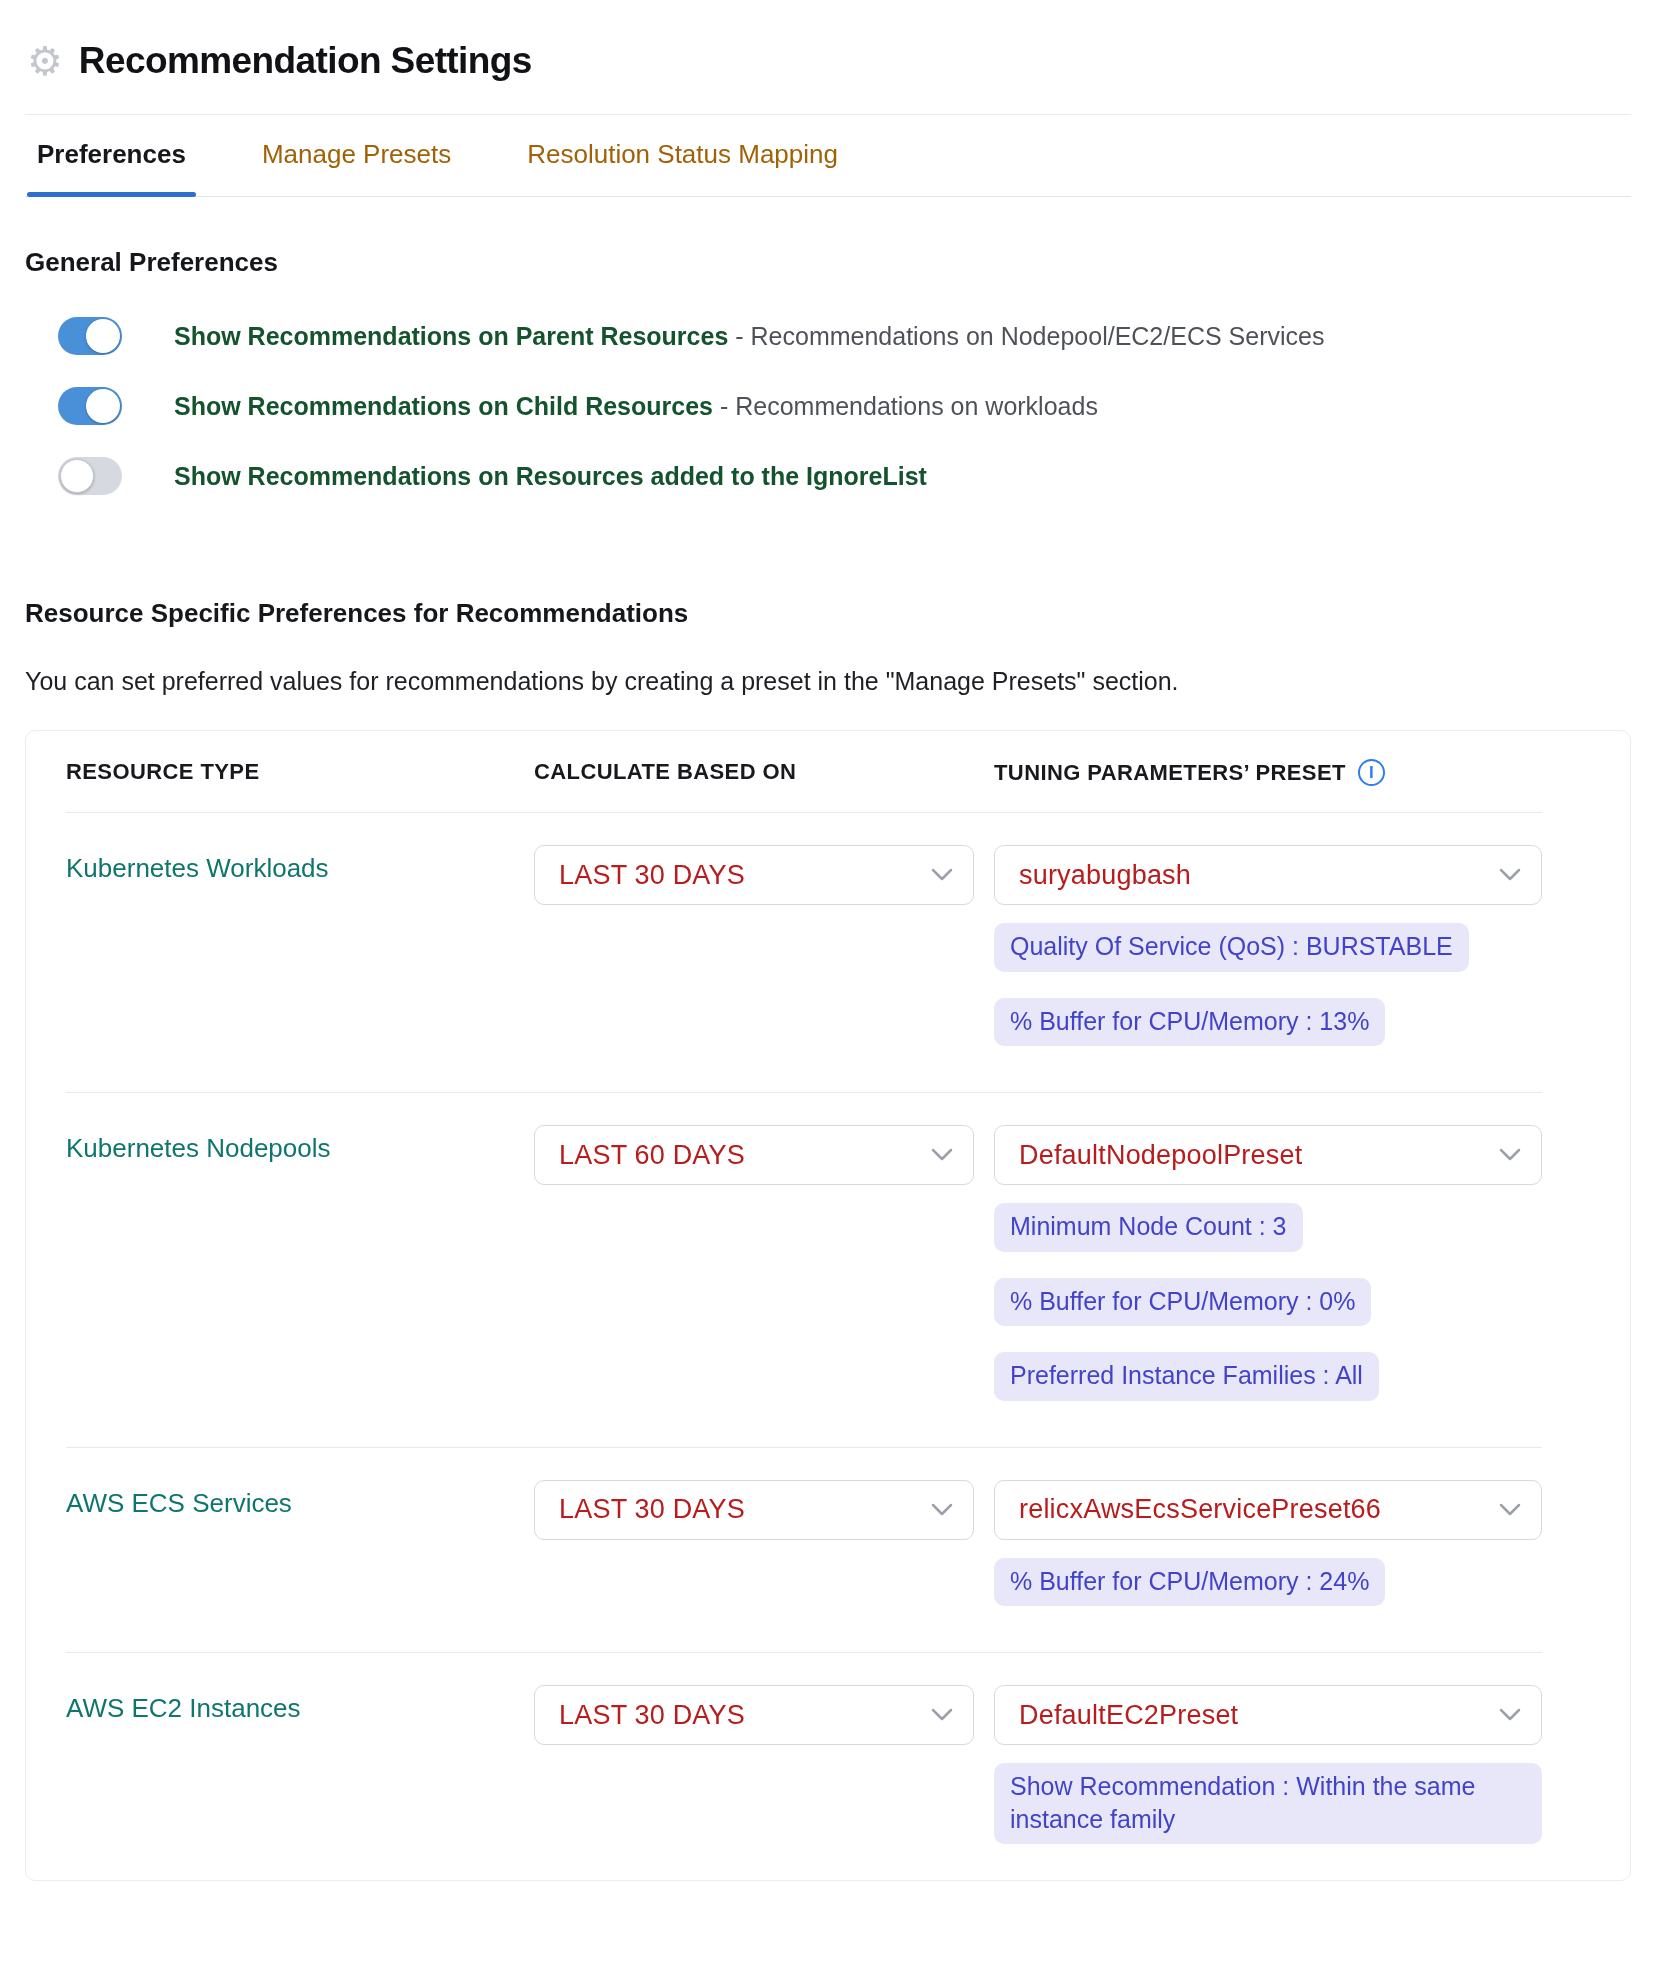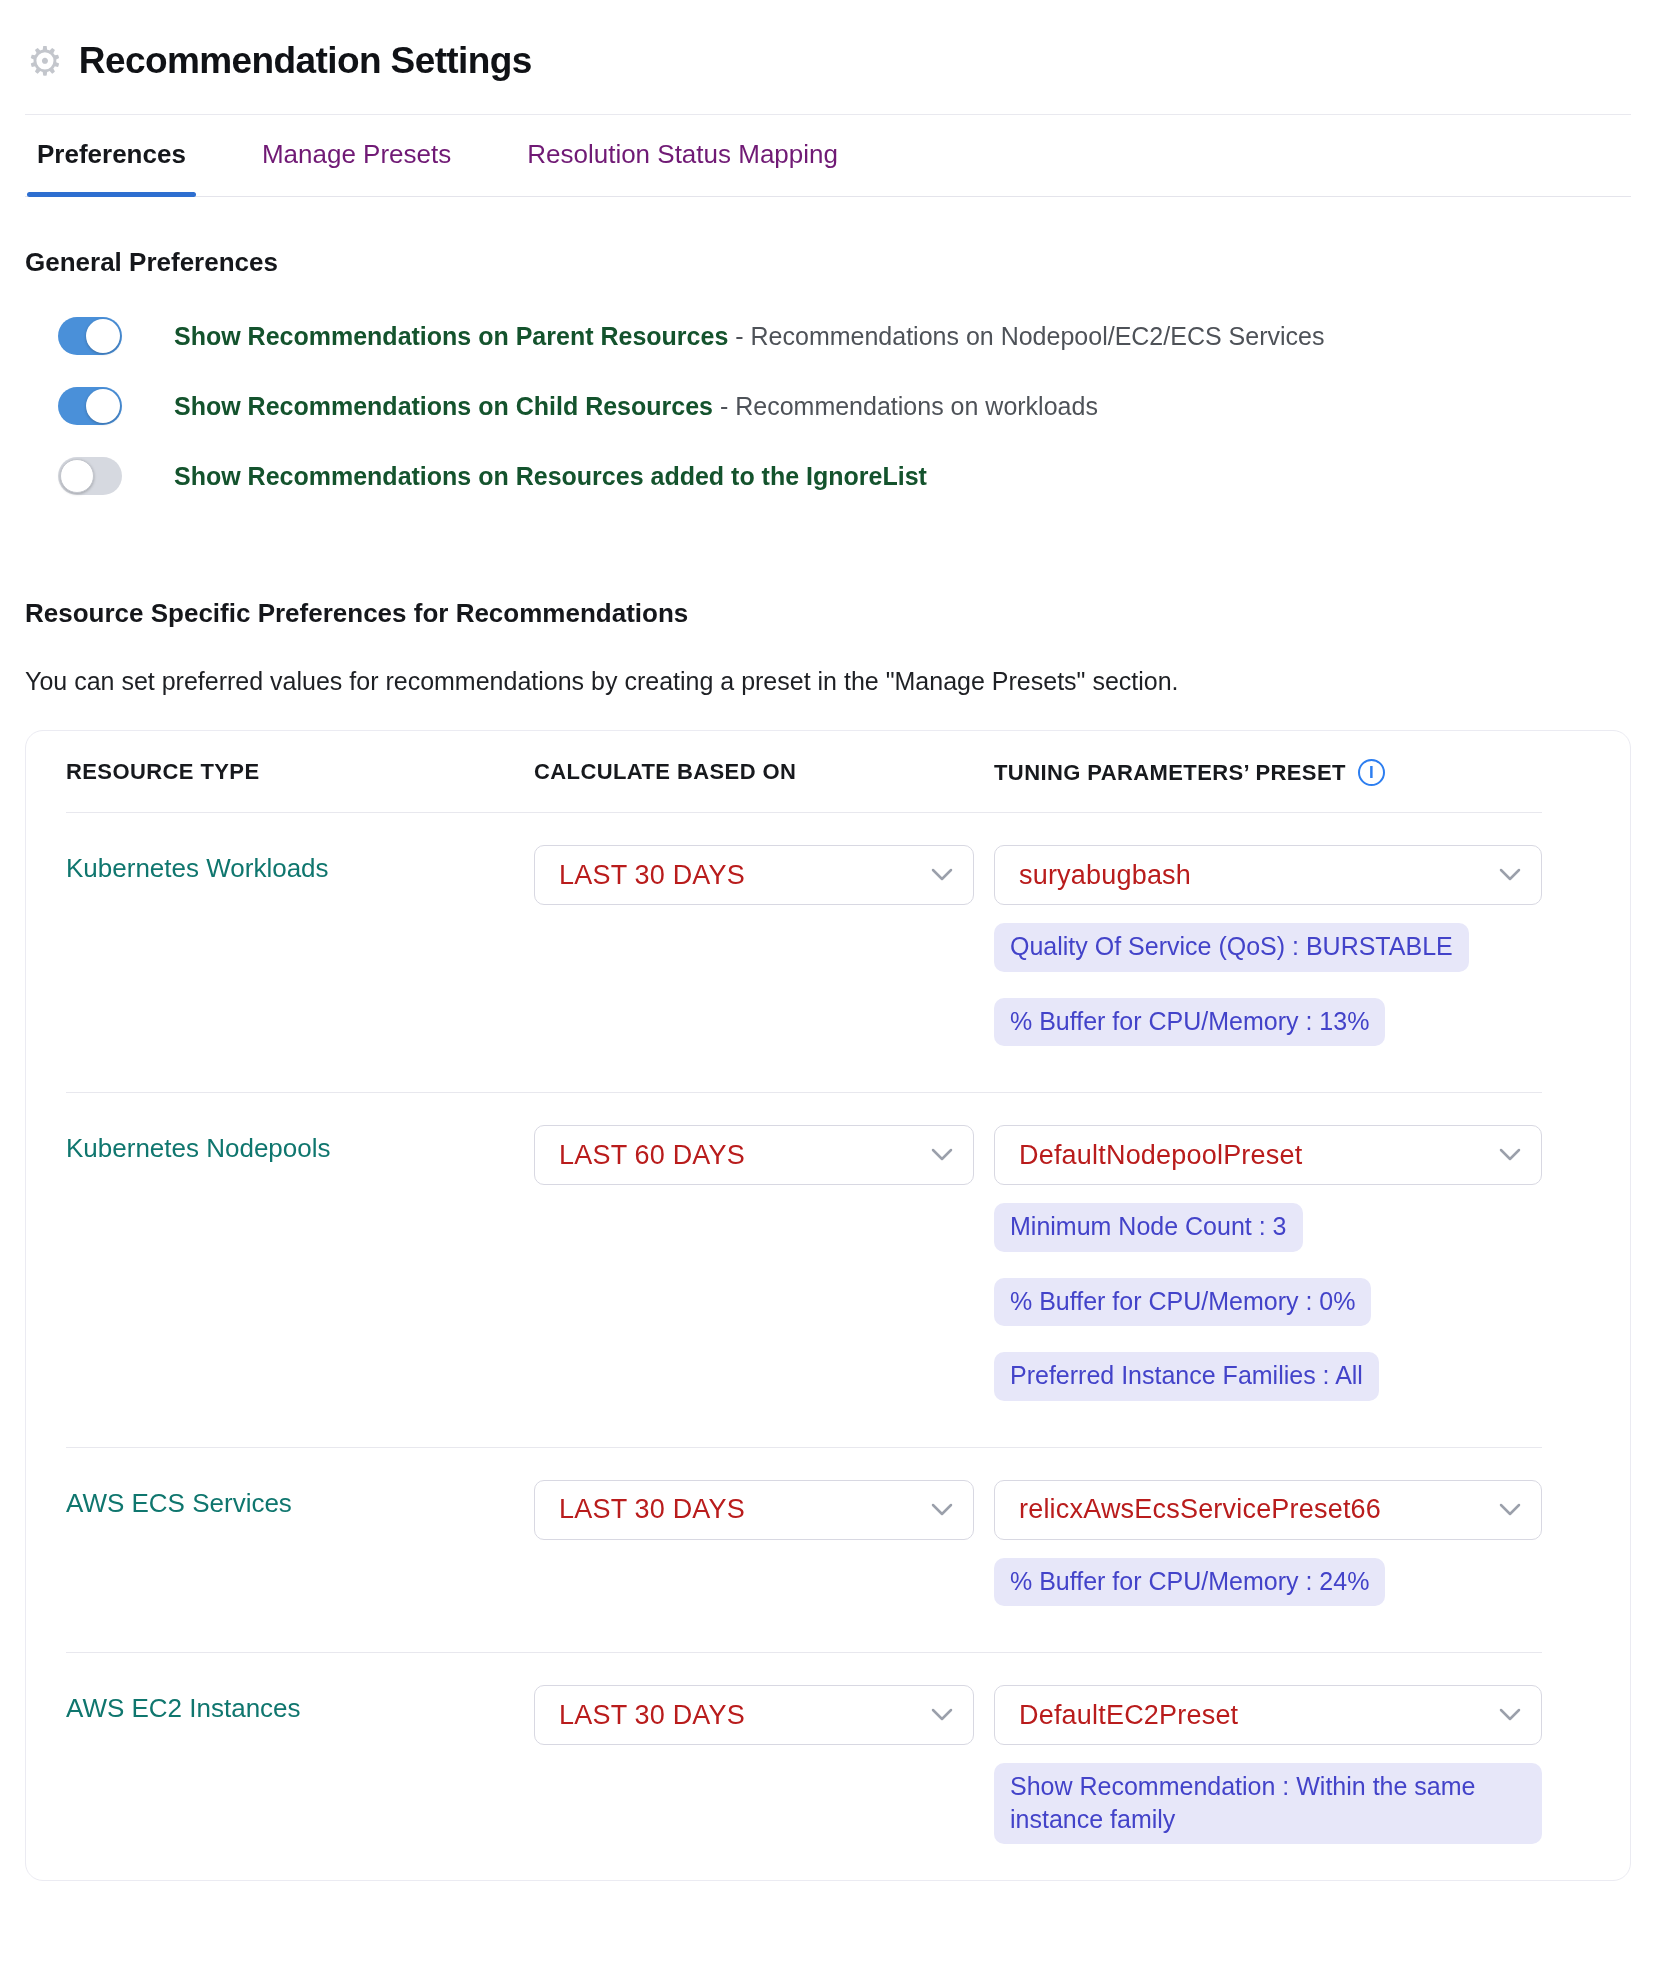--- a/index.html
+++ b/index.html
@@ -13,21 +13,21 @@
 
   
   .page-header { display:flex; align-items:center; gap:16px; padding:40px 0 0 2px; }
   .gear { font-size:40px; line-height:1; color:#c3c6cc; }
   .page-title { font-size:37px; font-weight:bold; letter-spacing:-0.6px; color:#101216; }
   .header-divider { border-bottom:1px solid #e9e9ef; margin-top:32px; }
 
   
   .tabs { display:flex; gap:56px; border-bottom:1px solid #e4e4eb; padding-left:2px; }
   .tab {
-    position:relative; font-size:26px; color:#701a75; font-weight:normal;
+    position:relative; font-size:26px; color:#a16207; font-weight:normal;
     padding:24px 10px 26px; cursor:pointer; white-space:nowrap;
   }
   .tab.active { font-weight:bold; color:#15171b; }
   .tab.active::after {
     content:""; position:absolute; left:0; right:0; bottom:-1px;
     height:5px; background:#2e6fd0; border-radius:3px;
   }
 
   
   .section-heading { font-size:26px; font-weight:bold; color:#15171b; }
@@ -48,21 +48,21 @@
   .toggle.off .knob { left:2px; border:1px solid #c3c6cd; }
   .toggle-text { margin-left:52px; font-size:25px; line-height:1.3; }
   .toggle-label { font-weight:bold; color:#14532d; }
   .toggle-desc { font-weight:normal; color:#4e5258;text-align:right; }
 
   
   .resource-heading { margin-top:102px; }
   .resource-desc { margin-top:38px; font-size:25px; color:#1e2024; }
 
   .pref-table {
-    margin-top:34px; border:1px solid #ebebf2; border-radius:18px;
+    margin-top:34px; border:1px solid #ebebf2; border-radius:10px;
     padding:14px 88px 36px 40px;
   }
   .trow { display:grid; grid-template-columns:468px 460px 1fr; align-items:start; }
   .thead { padding:14px 0 26px; border-bottom:1px solid #e8e8ee; }
   .th {
     font-size:22px; font-weight:bold; letter-spacing:.4px; color:#17191d;
     text-transform:uppercase; display:flex; align-items:center;
   }
   .info-icon {
     display:inline-flex; align-items:center; justify-content:center;

